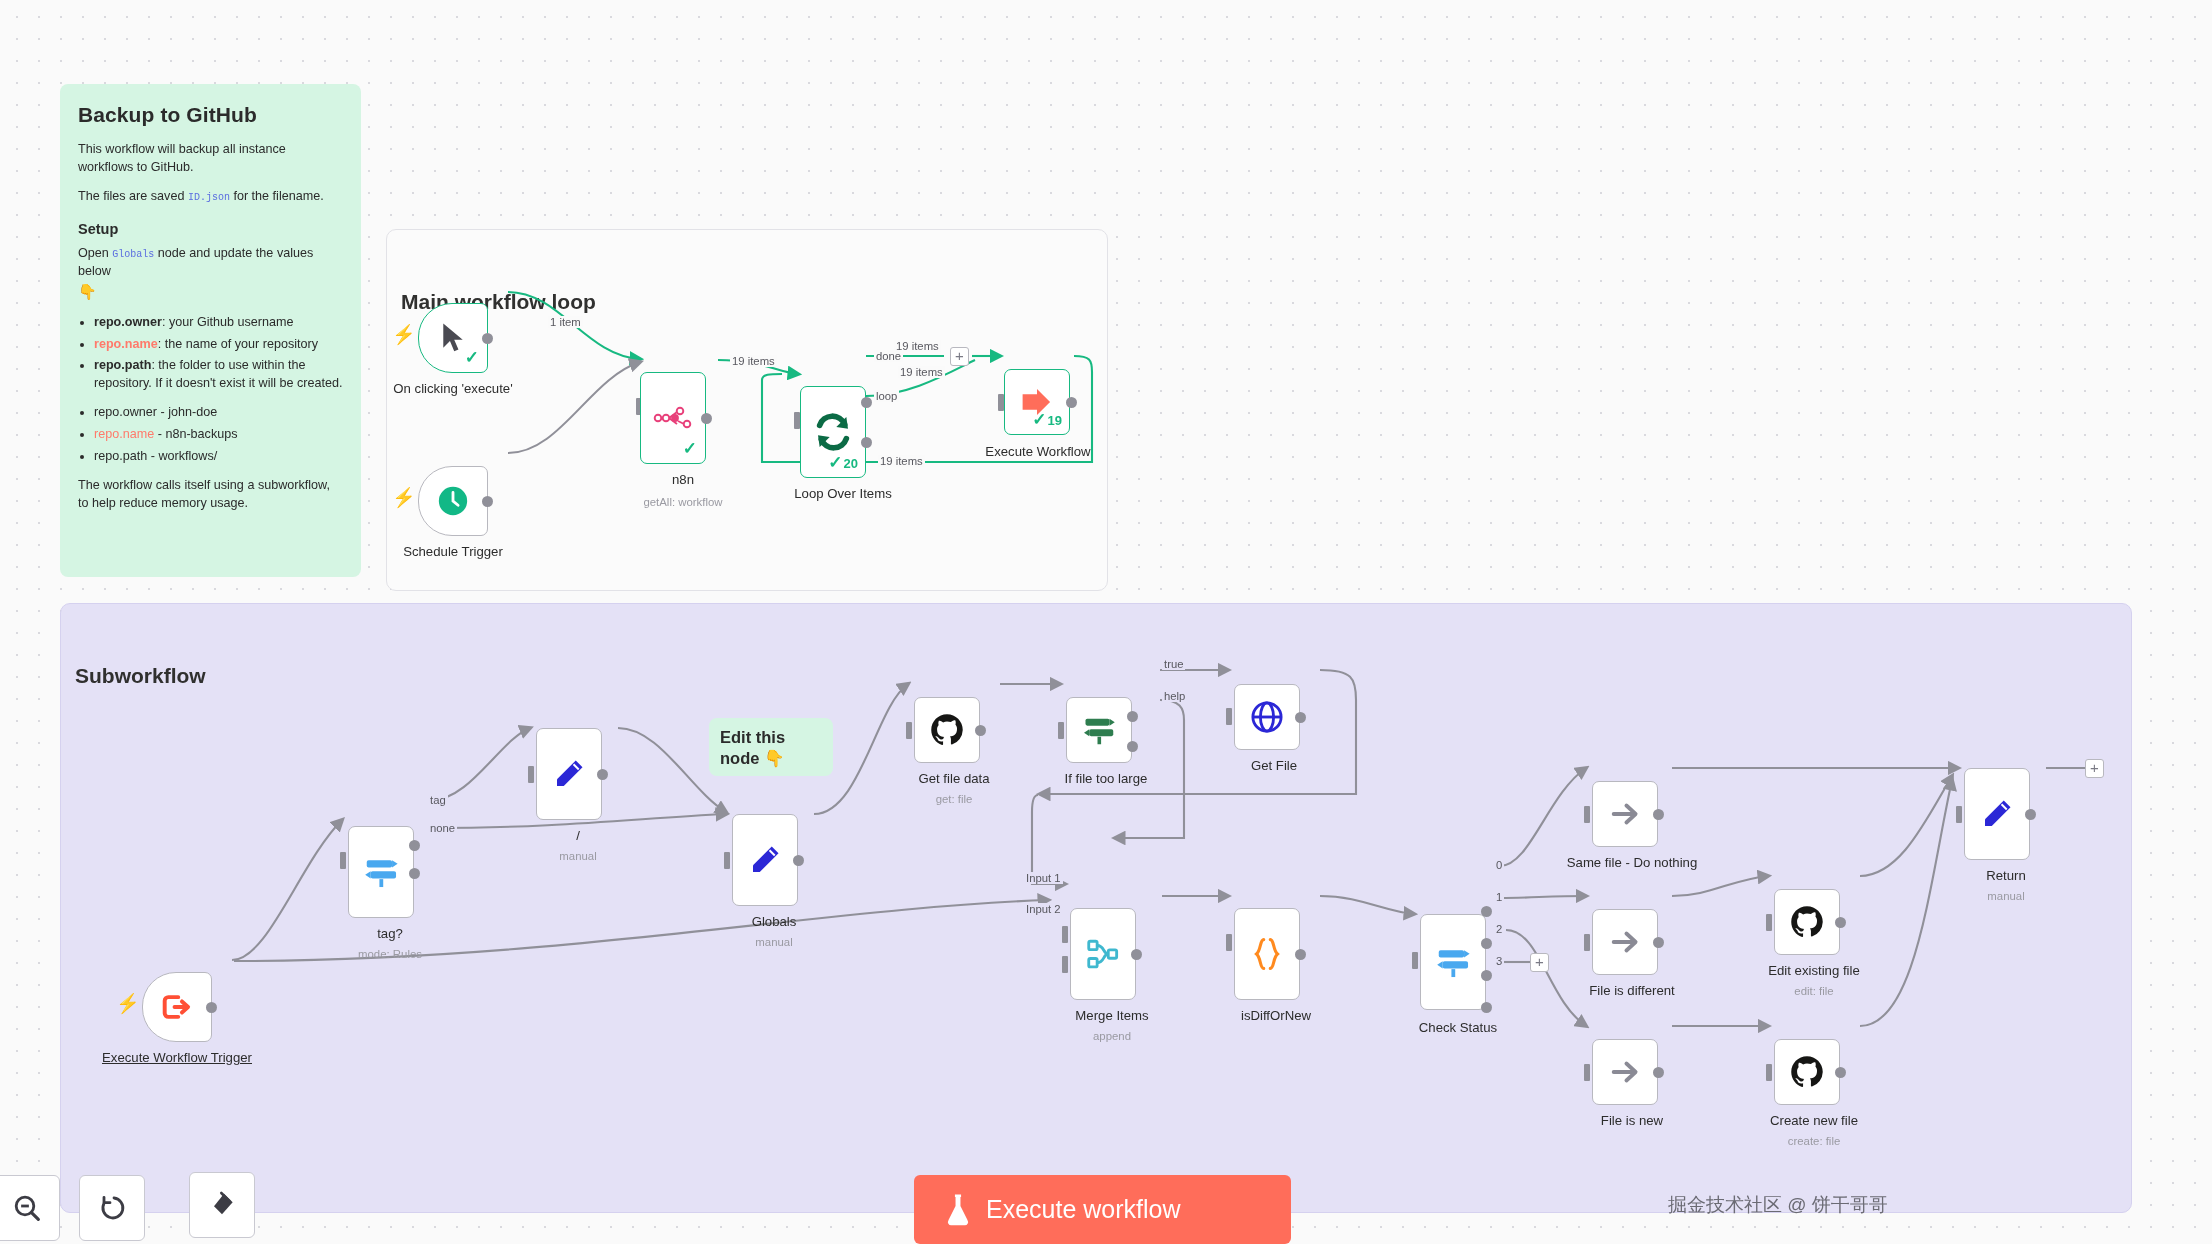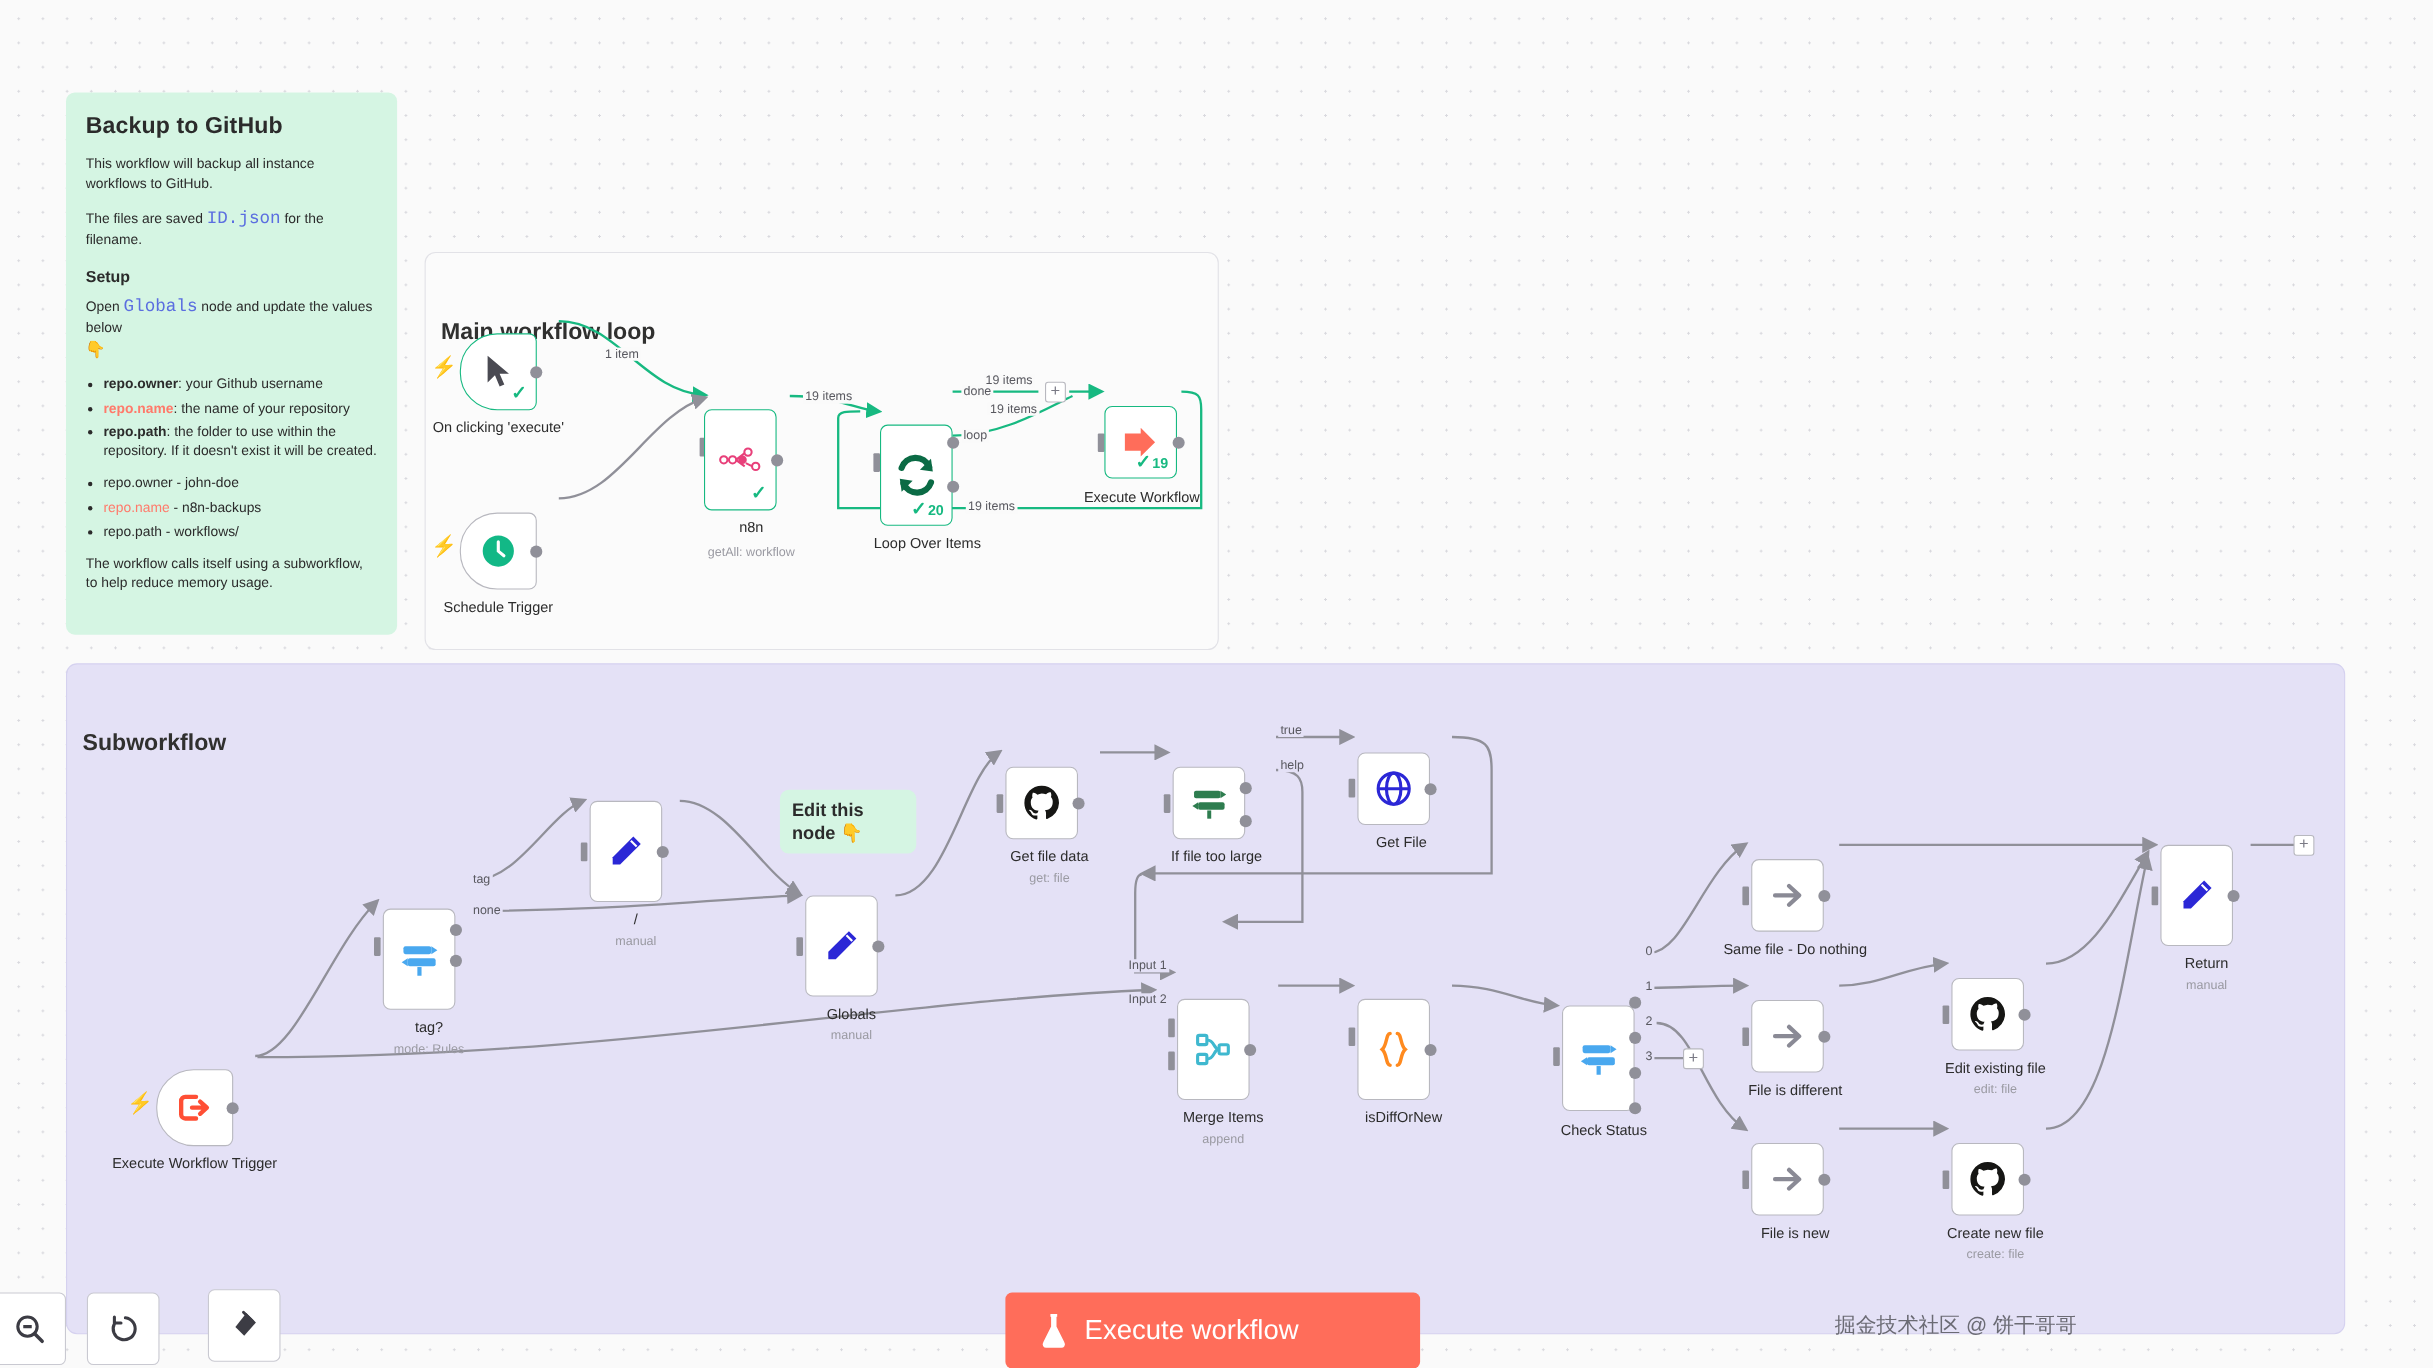--- a/index.html
+++ b/index.html
@@ -21,21 +21,21 @@
   .sticky {
     background: #d5f5e3; border-radius: 8px;
     padding: 16px 18px 18px 18px;
     color: #2b2b2b; line-height: 1.42;
   }
   .sticky h1 { font-size: 21px; font-weight: bold; margin-bottom: 11px; letter-spacing:.1px;}
   .sticky h2 { font-size: 14.5px; font-weight: bold; margin: 14px 0 5px 0; }
   .sticky p { font-size: 12.6px; margin-bottom: 11px; }
   .sticky ul { margin: 0 0 11px 16px; }
   .sticky li { font-size: 12.6px; margin-bottom: 4px; }
-  code.mono { font-family: "Liberation Mono", monospace; color: #5b6ee0; font-size: 16px; }
+  code.mono { font-family: "Liberation Mono", monospace; color: #5b6ee0; font-size: 10px; }
   b.k { font-weight: bold; }
   b.kr { font-weight: bold; color: #ff7a6b; }
   .pointer-emoji { font-size: 15px; }
 
   
   .group-frame {
     border-radius: 10px;
   }
   .group-title { font-size: 21px; font-weight: bold; color: #30302f; }
 
@@ -316,21 +316,21 @@
 
   <div class="abs" style="left:142px;top:926px;">
     <div class="bolt" style="left:-26px;top:22px;">⚡</div>
     <div class="node trigger" style="position:relative;">
       <svg width="32" height="28" viewBox="0 0 26 22">
         <path d="M14 3 L6 3 A3 3 0 0 0 3 6 L3 16 A3 3 0 0 0 6 19 L14 19" stroke="#ff4f35" stroke-width="3.2" fill="none" stroke-linecap="round"></path>
         <path d="M11 11 L21 11 M17 6.5 L22 11 L17 15.5" stroke="#ff4f35" stroke-width="3.2" fill="none" stroke-linecap="round" stroke-linejoin="round"></path>
       </svg>
     </div>
     <div class="dot" style="left:64px;top:30px;"></div>
-    <div class="nlabel" style="top:78px;">Execute Workflow Trigger</div>
+    <div class="nlabel" style="top:78px;text-decoration:underline;">Execute Workflow Trigger</div>
   </div>
 
   <div class="abs" style="left:340px;top:780px;">
     <div class="inarrow" style="left:0px;top:26px;"></div>
     <div class="node tall" style="position:relative;left:8px;">
       <svg width="38" height="38" viewBox="0 0 24 24">
         <rect x="3" y="4.5" width="16" height="4.6" rx="1.2" fill="#49a8ef"></rect>
         <polygon points="19,4.5 22.5,6.8 19,9.1" fill="#49a8ef"></polygon>
         <rect x="5.5" y="11.5" width="16" height="4.6" rx="1.2" fill="#49a8ef"></rect>
         <polygon points="5.5,11.5 2,13.8 5.5,16.1" fill="#49a8ef"></polygon>

